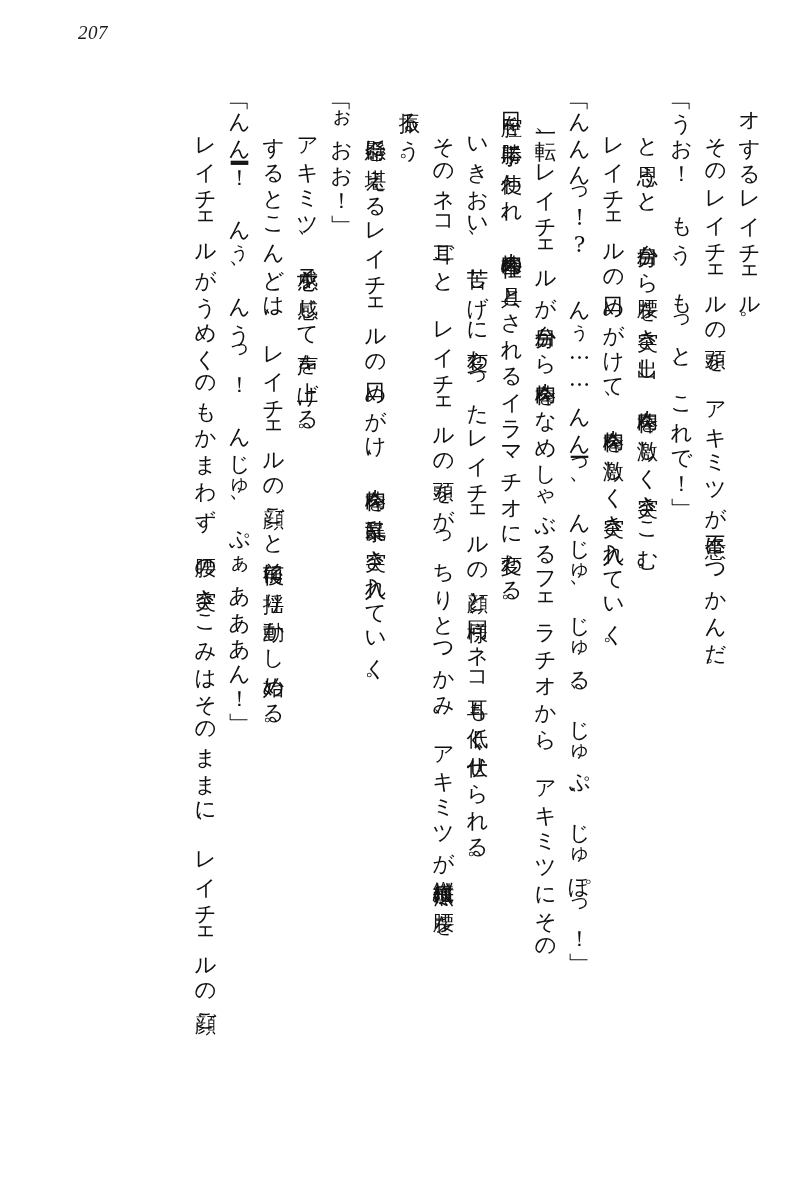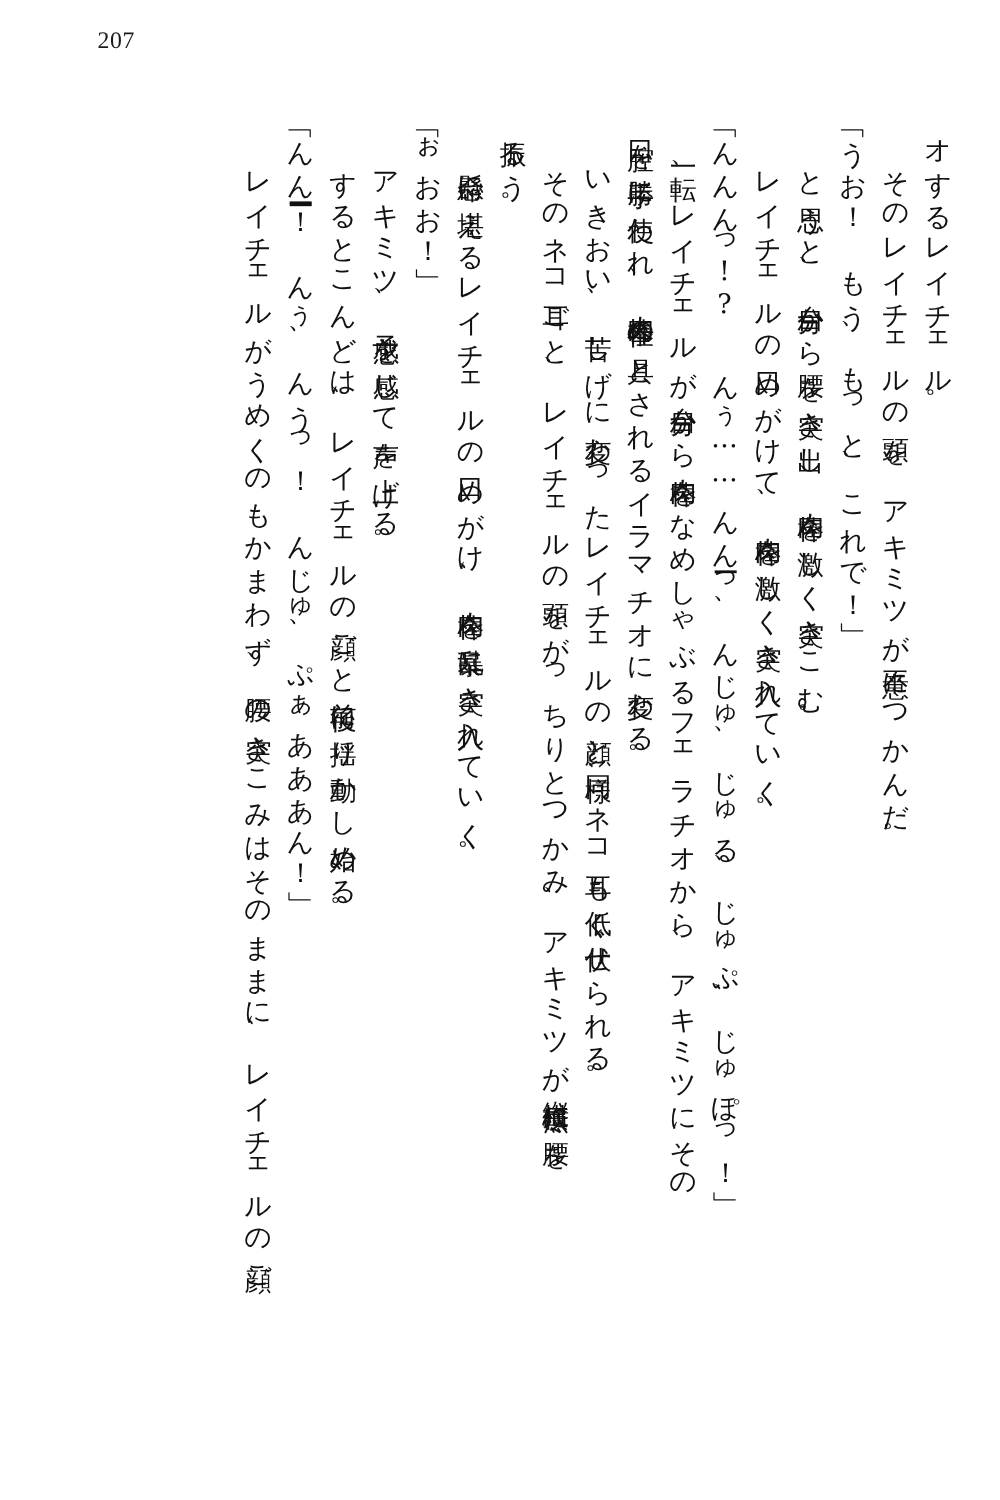--- a/index.html
+++ b/index.html
@@ -21,20 +21,21 @@
     top: 0;
     width: 800px;
     height: 1200px;
     background: #ffffff;
   }
   .page-number {
     position: absolute;
     left: 78px;
     top: 22px;
     font-family: "Liberation Serif", "DejaVu Serif", serif;
+    font-style: italic;
     font-size: 19px;
     color: #1a1a1a;
     letter-spacing: 0.5px;
   }
   
   .text-block {
     position: absolute;
     top: 96px;
     left: 40px;
     width: 720px;

